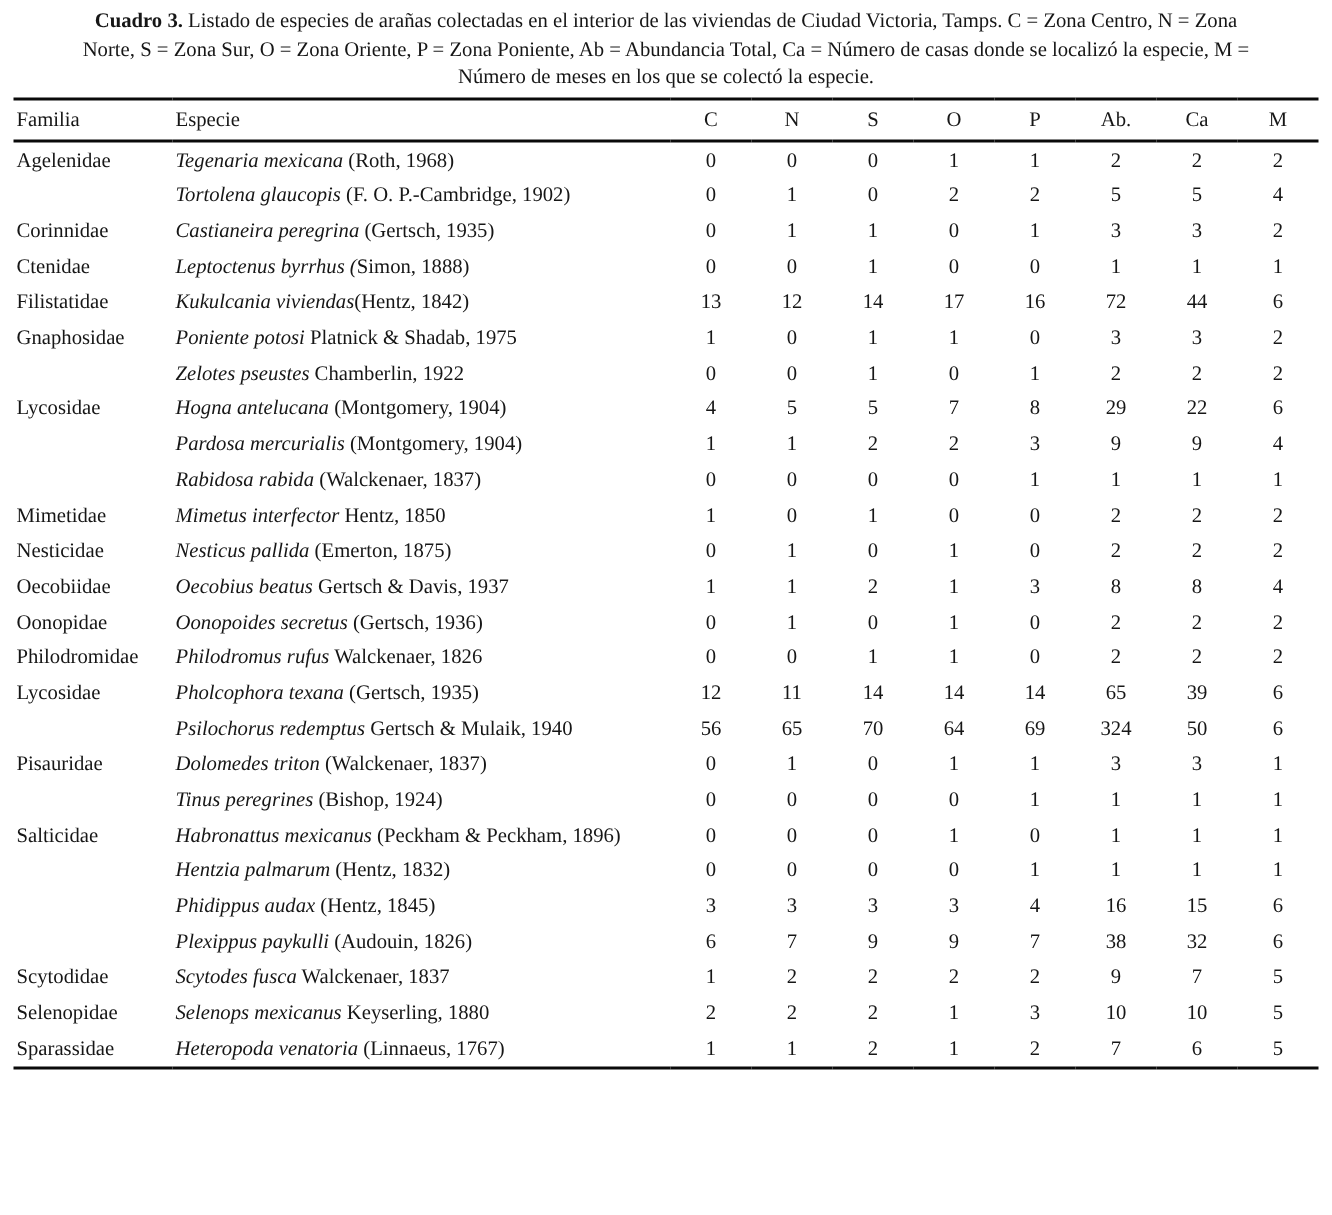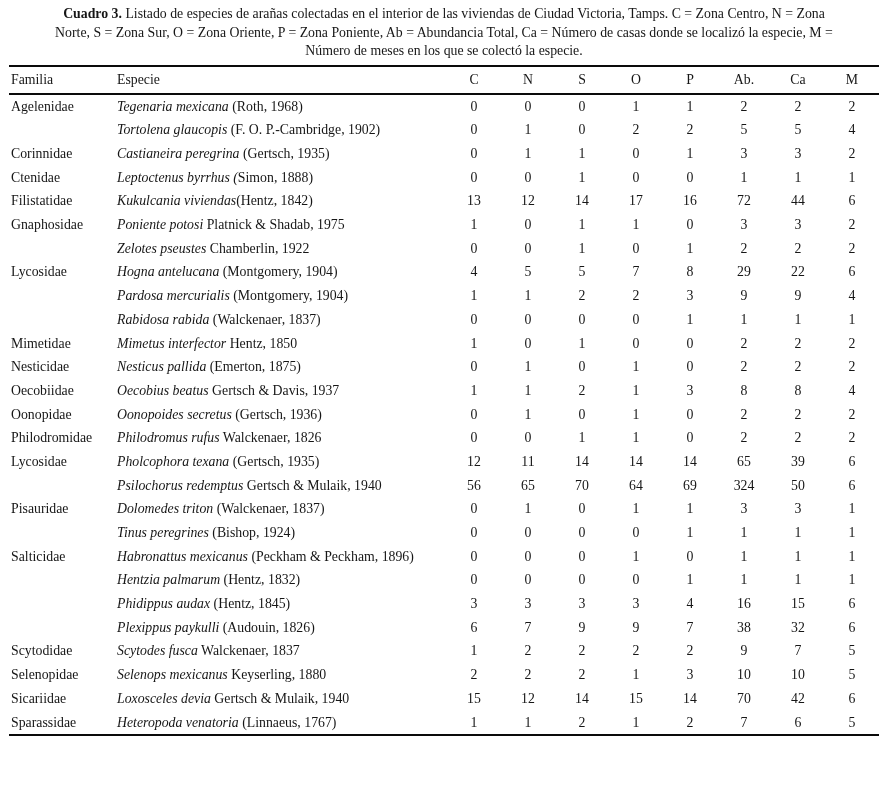--- a/index.html
+++ b/index.html
@@ -386,32 +386,20 @@
           <td class="col-num">2</td>
           <td class="col-num">2</td>
           <td class="col-num">2</td>
           <td class="col-num">1</td>
           <td class="col-num">3</td>
           <td class="col-num">10</td>
           <td class="col-num">10</td>
           <td class="col-num">5</td>
         </tr>
         <tr>
-          <td class="col-left">Sicariidae</td>
-          <td class="col-left species-cell"><i>Loxosceles devia</i><span> Gertsch &amp; Mulaik, 1940</span></td>
-          <td class="col-num">15</td>
-          <td class="col-num">12</td>
-          <td class="col-num">14</td>
-          <td class="col-num">15</td>
-          <td class="col-num">14</td>
-          <td class="col-num">70</td>
-          <td class="col-num">42</td>
-          <td class="col-num">6</td>
-        </tr>
-        <tr>
           <td class="col-left">Sparassidae</td>
           <td class="col-left species-cell"><i>Heteropoda venatoria</i><span> (Linnaeus, 1767)</span></td>
           <td class="col-num">1</td>
           <td class="col-num">1</td>
           <td class="col-num">2</td>
           <td class="col-num">1</td>
           <td class="col-num">2</td>
           <td class="col-num">7</td>
           <td class="col-num">6</td>
           <td class="col-num">5</td>

